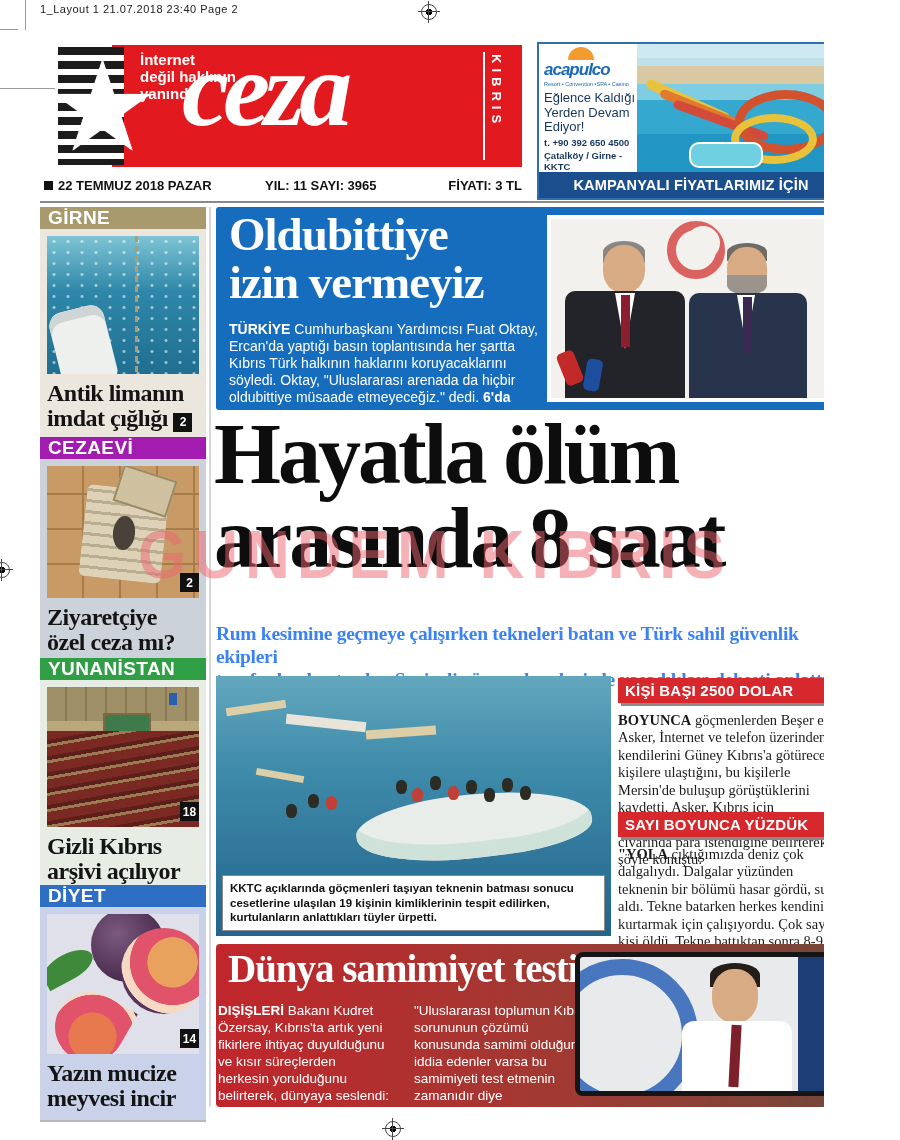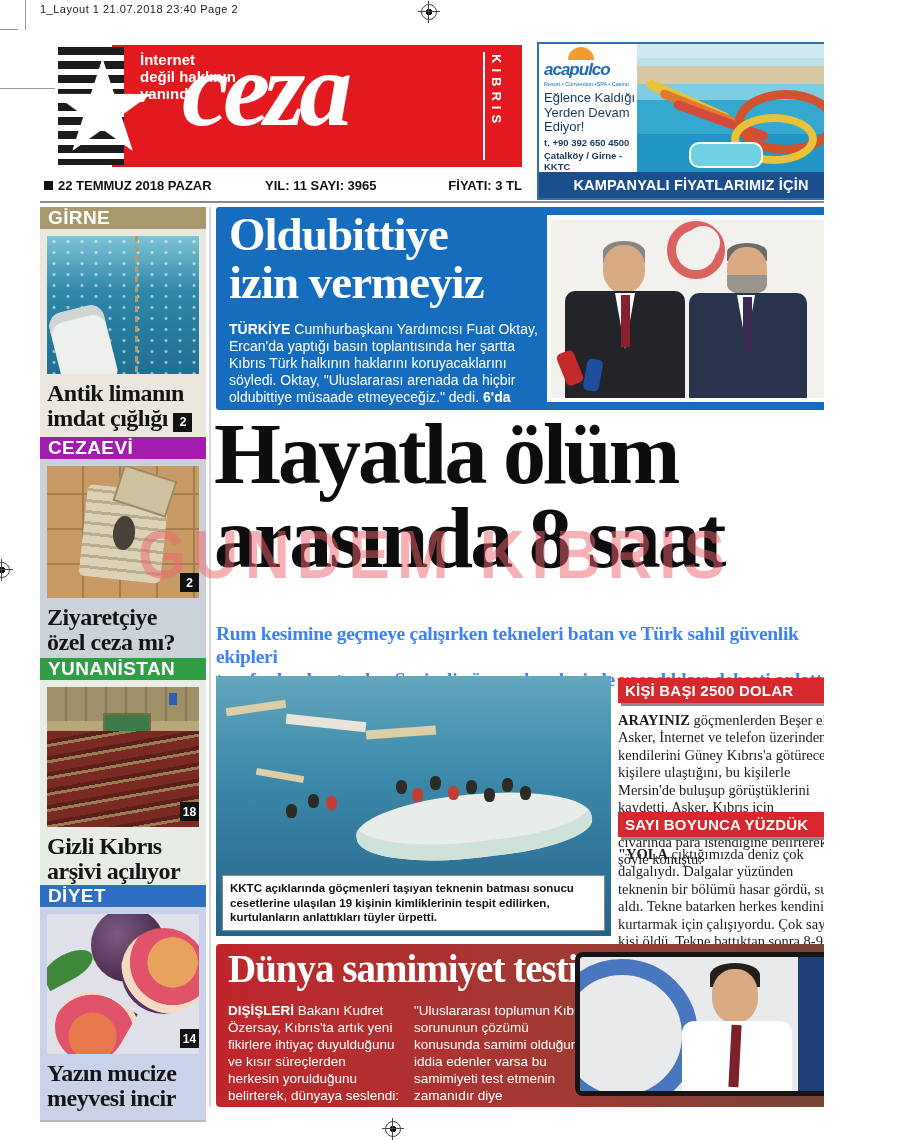--- a/index.html
+++ b/index.html
@@ -307,33 +307,33 @@
     <div class="fig-dot" style="left:286px;top:102px;"></div>
     <div class="fig-dot" style="left:304px;top:110px;"></div>
     <div class="fig-dot" style="left:70px;top:128px;"></div>
     <div class="fig-dot red" style="left:110px;top:120px;"></div>
     <div class="fig-dot" style="left:92px;top:118px;"></div>
     <div class="caption-box">KKTC açıklarında göçmenleri taşıyan teknenin batması sonucu cesetlerine ulaşılan 19 kişinin kimliklerinin tespit edilirken, kurtulanların anlattıkları tüyler ürpetti.</div>
   </div>
 
   <div class="abs redbar" style="top:678px;">KİŞİ BAŞI 2500 DOLAR</div>
   <div class="abs subbody" style="top:712px;">
-    <span class="lead">ARAYINIZ</span>
+    <span class="lead">BOYUNCA</span>
     <span>göçmenlerden Beşer el Asker, İnternet ve telefon üzerinden kendilerini Güney Kıbrıs'a götürecek kişilere ulaştığını, bu kişilerle Mersin'de buluşup görüştüklerini kaydetti. Asker, Kıbrıs için kendilerinden kişi başı 2 bin 500 dolar civarında para istendiğine belirterek, şöyle konuştu:</span>
   </div>
   <div class="abs redbar" style="top:812px;">SAYI BOYUNCA YÜZDÜK</div>
   <div class="abs subbody" style="top:846px;">
     <span class="lead">"YOLA</span>
     <span>çıktığımızda deniz çok dalgalıydı. Dalgalar yüzünden teknenin bir bölümü hasar gördü, su aldı. Tekne batarken herkes kendini kurtarmak için çalışıyordu. Çok sayıda kişi öldü. Tekne battıktan sonra 8-9 saat denizde kaldık. Yüzerek hayatta kaldık. Yola birlikte çıktığım ailemi kaybettim"</span>
     <span class="pref">3'te</span>
   </div>
 
   <div class="abs bottombox">
     <div class="bh">Dünya samimiyet testinde</div>
-    <div class="bcol" style="left:12px;width:172px;">
+    <div class="bcol" style="left:2px;width:172px;">
       <span class="lead">DIŞİŞLERİ</span>
       <span>Bakanı Kudret Özersay, Kıbrıs'ta artık yeni fikirlere ihtiyaç duyulduğunu ve kısır süreçlerden herkesin yorulduğunu belirterek, dünyaya seslendi:</span>
     </div>
     <div class="bcol" style="left:198px;width:180px;">
       <span>"Uluslararası toplumun Kıbrıs sorununun çözümü konusunda samimi olduğunu iddia edenler varsa bu samimiyeti test etmenin zamanıdır diye düşünüyorum."</span>
       <span class="pref">5'te</span>
     </div>
     <div class="sc-ozersay">
       <div class="navyside"></div>
       <div class="ring"></div>

